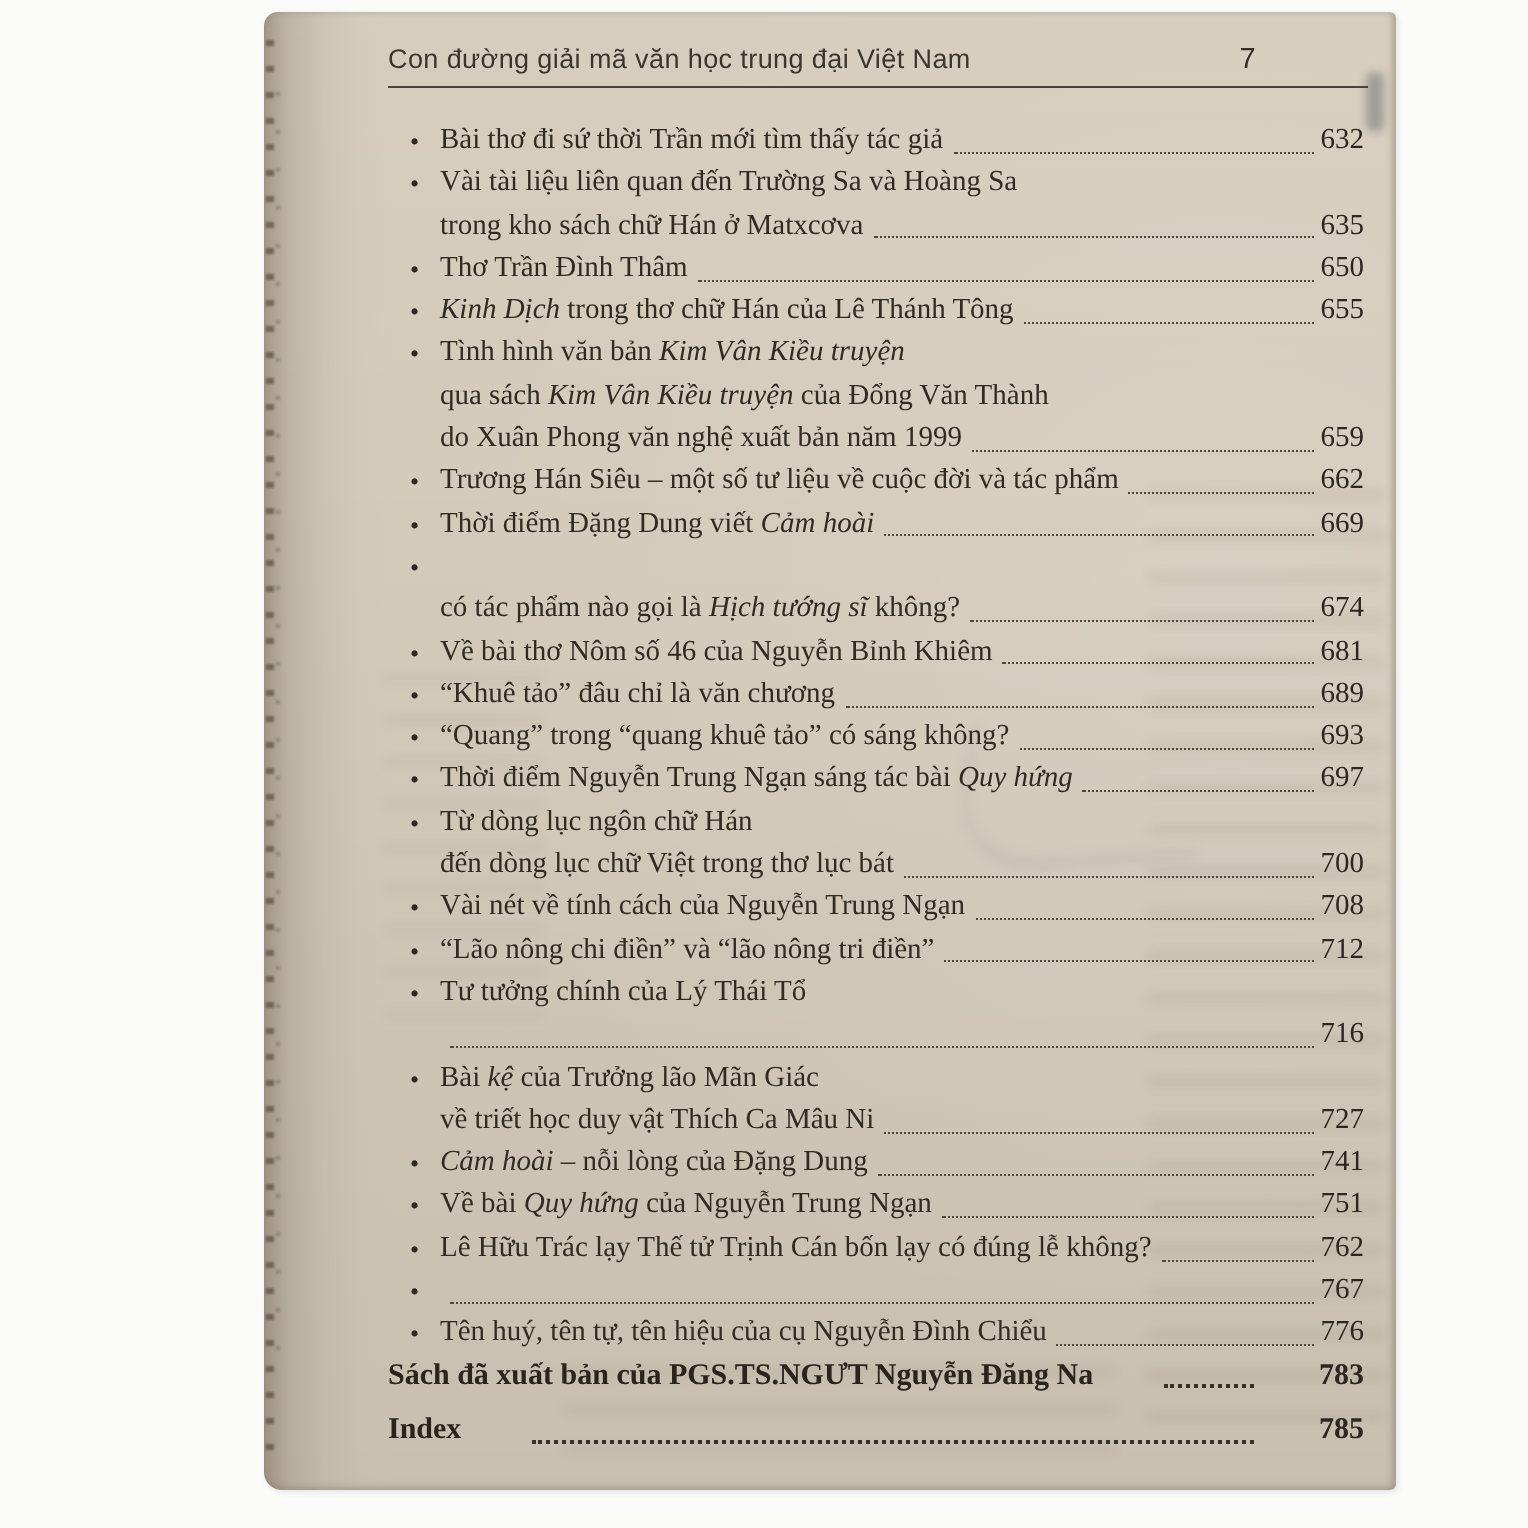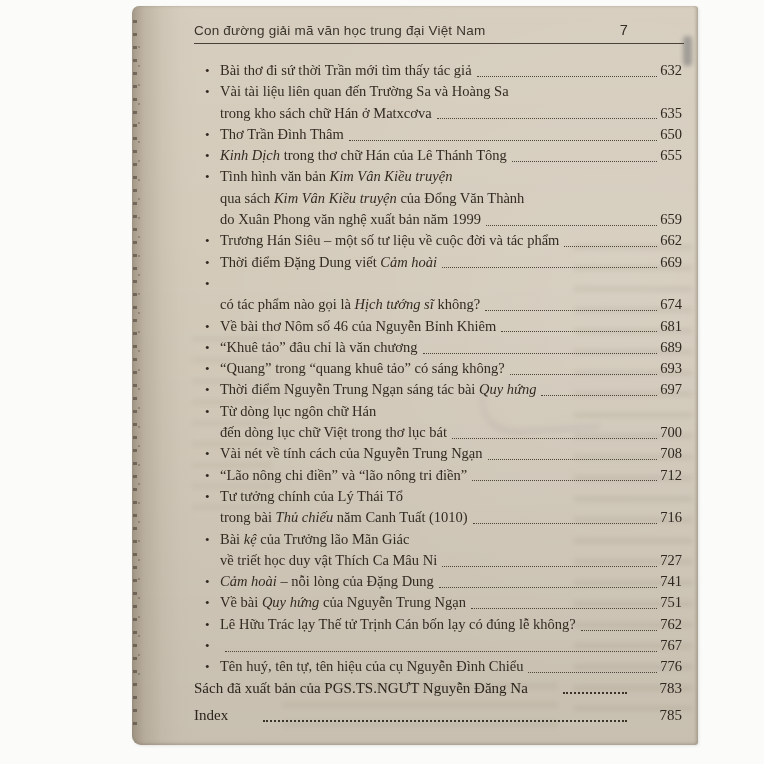--- a/index.html
+++ b/index.html
@@ -80,21 +80,21 @@
   }
   .toc-line{
     position:relative;display:flex;align-items:baseline;
     height:21.3px;line-height:21.3px;
     padding-left:26px;white-space:nowrap;
   }
   .toc-line .bullet{
     position:absolute;left:11px;top:0;font-size:13px;color:#2e2820;
   }
   .toc-line.flush{padding-left:0;}
-  .toc-line.bold{font-weight:normal;font-size:15px;color:#2a241c;gap:30px;}
+  .toc-line.bold{font-weight:bold;font-size:15px;color:#2a241c;gap:30px;}
   .toc-line.bold:last-child{margin-top:6px;align-items:flex-end;}
   .seg{color:inherit;}
   .seg.it{font-style:italic;}
   .leader{
     flex:1;align-self:flex-end;
     border-bottom:1.9px dotted #4c453a;
     margin:0 3px 4.5px 5px;min-width:14px;
   }
   .toc-line.bold .leader{border-bottom-width:2.2px;border-bottom-color:#3a332a;}
   .pageno{color:#2d271f;}
@@ -221,21 +221,20 @@
           <span class="bullet">•</span>
           <span class="line-text"><span class="seg">“Lão nông chi điền” và “lão nông tri điền”</span></span>
           <span class="leader"></span>
           <span class="pageno">712</span>
         </div>
         <div class="toc-line">
           <span class="bullet">•</span>
           <span class="line-text"><span class="seg">Tư tưởng chính của Lý Thái Tổ</span></span>
         </div>
         <div class="toc-line cont">
-          <span class="line-text"><span class="seg">trong bài </span><span class="seg it">Thủ chiếu</span><span class="seg"> năm Canh Tuất (1010)</span></span>
           <span class="leader"></span>
           <span class="pageno">716</span>
         </div>
         <div class="toc-line">
           <span class="bullet">•</span>
           <span class="line-text"><span class="seg">Bài </span><span class="seg it">kệ</span><span class="seg"> của Trưởng lão Mãn Giác</span></span>
         </div>
         <div class="toc-line cont">
           <span class="line-text"><span class="seg">về triết học duy vật Thích Ca Mâu Ni</span></span>
           <span class="leader"></span>

